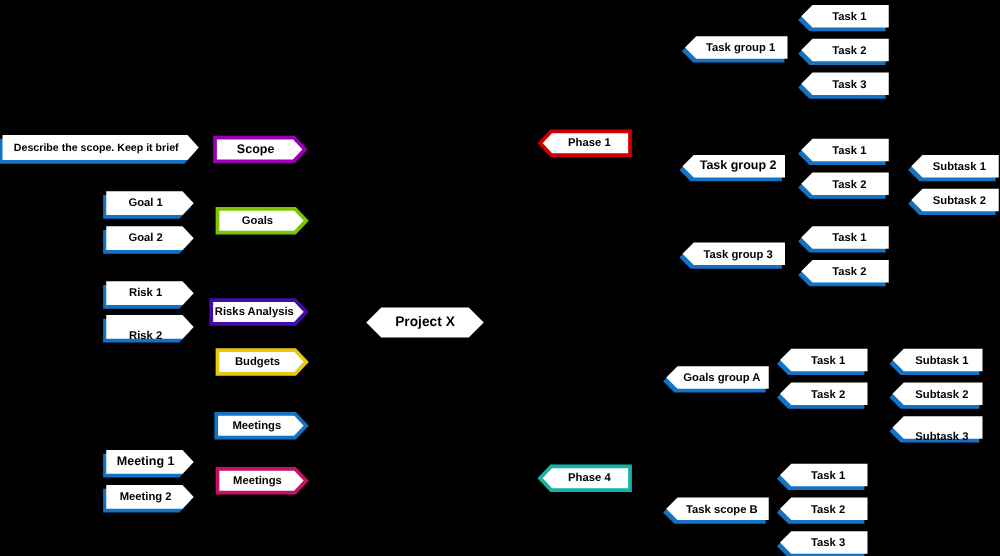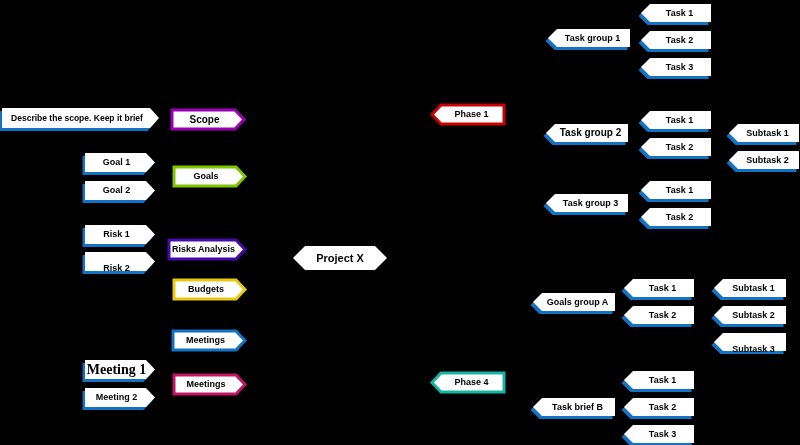--- a/index.html
+++ b/index.html
@@ -92,21 +92,21 @@
       <svg width="80" height="27">
         <polygon points="4,4 67,4 76,13.5 67,23 4,23" fill="#FFFFFF" stroke="#1272C4" stroke-width="3" stroke-linejoin="miter"></polygon>
       </svg>
       <span class="label" style="font-size: 9px;">Meetings</span>
     </div>
     <div class="node arrow-right" style="left: 85px; top: 360px; width: 70px; height: 19px;">
       <svg width="78" height="27">
         <polygon points="4,4 65,4 74,13.5 65,23 4,23" fill="#1272C4" transform="translate(-2.5 3)"></polygon>
         <polygon points="4,4 65,4 74,13.5 65,23 4,23" fill="#FFFFFF"></polygon>
       </svg>
-      <span class="label" style="font-size: 14px; font-family: Liberation Serif, serif;">Meeting 1</span>
+      <span class="label" style="font-size: 10px;">Meeting 1</span>
     </div>
     <div class="node arrow-right" style="left: 85px; top: 388px; width: 70px; height: 19px;">
       <svg width="78" height="27">
         <polygon points="4,4 65,4 74,13.5 65,23 4,23" fill="#1272C4" transform="translate(-2.5 3)"></polygon>
         <polygon points="4,4 65,4 74,13.5 65,23 4,23" fill="#FFFFFF"></polygon>
       </svg>
       <span class="label" style="font-size: 9px;">Meeting 2</span>
     </div>
     <div class="node arrow-right" style="left: 174px; top: 375px; width: 71px; height: 19px;">
       <svg width="79" height="27">
@@ -250,21 +250,21 @@
         <polygon points="13,4 76,4 76,22 13,22 4,13" fill="#1272C4" transform="translate(-2.5 3)"></polygon>
         <polygon points="13,4 76,4 76,22 13,22 4,13" fill="#FFFFFF"></polygon>
       </svg>
       <span class="label" style="font-size: 9px; margin-top: 15px;">Subtask 3</span>
     </div>
     <div class="node arrow-left" style="left: 533px; top: 398px; width: 82px; height: 18px;">
       <svg width="90" height="26">
         <polygon points="13,4 86,4 86,22 13,22 4,13" fill="#1272C4" transform="translate(-2.5 3)"></polygon>
         <polygon points="13,4 86,4 86,22 13,22 4,13" fill="#FFFFFF"></polygon>
       </svg>
-      <span class="label" style="font-size: 9px;">Task brief B</span>
+      <span class="label" style="font-size: 9px;">Task scope B</span>
     </div>
     <div class="node arrow-left" style="left: 624px; top: 371px; width: 70px; height: 18px;">
       <svg width="78" height="26">
         <polygon points="13,4 74,4 74,22 13,22 4,13" fill="#1272C4" transform="translate(-2.5 3)"></polygon>
         <polygon points="13,4 74,4 74,22 13,22 4,13" fill="#FFFFFF"></polygon>
       </svg>
       <span class="label" style="font-size: 9px;">Task 1</span>
     </div>
     <div class="node arrow-left" style="left: 624px; top: 398px; width: 70px; height: 18px;">
       <svg width="78" height="26">

